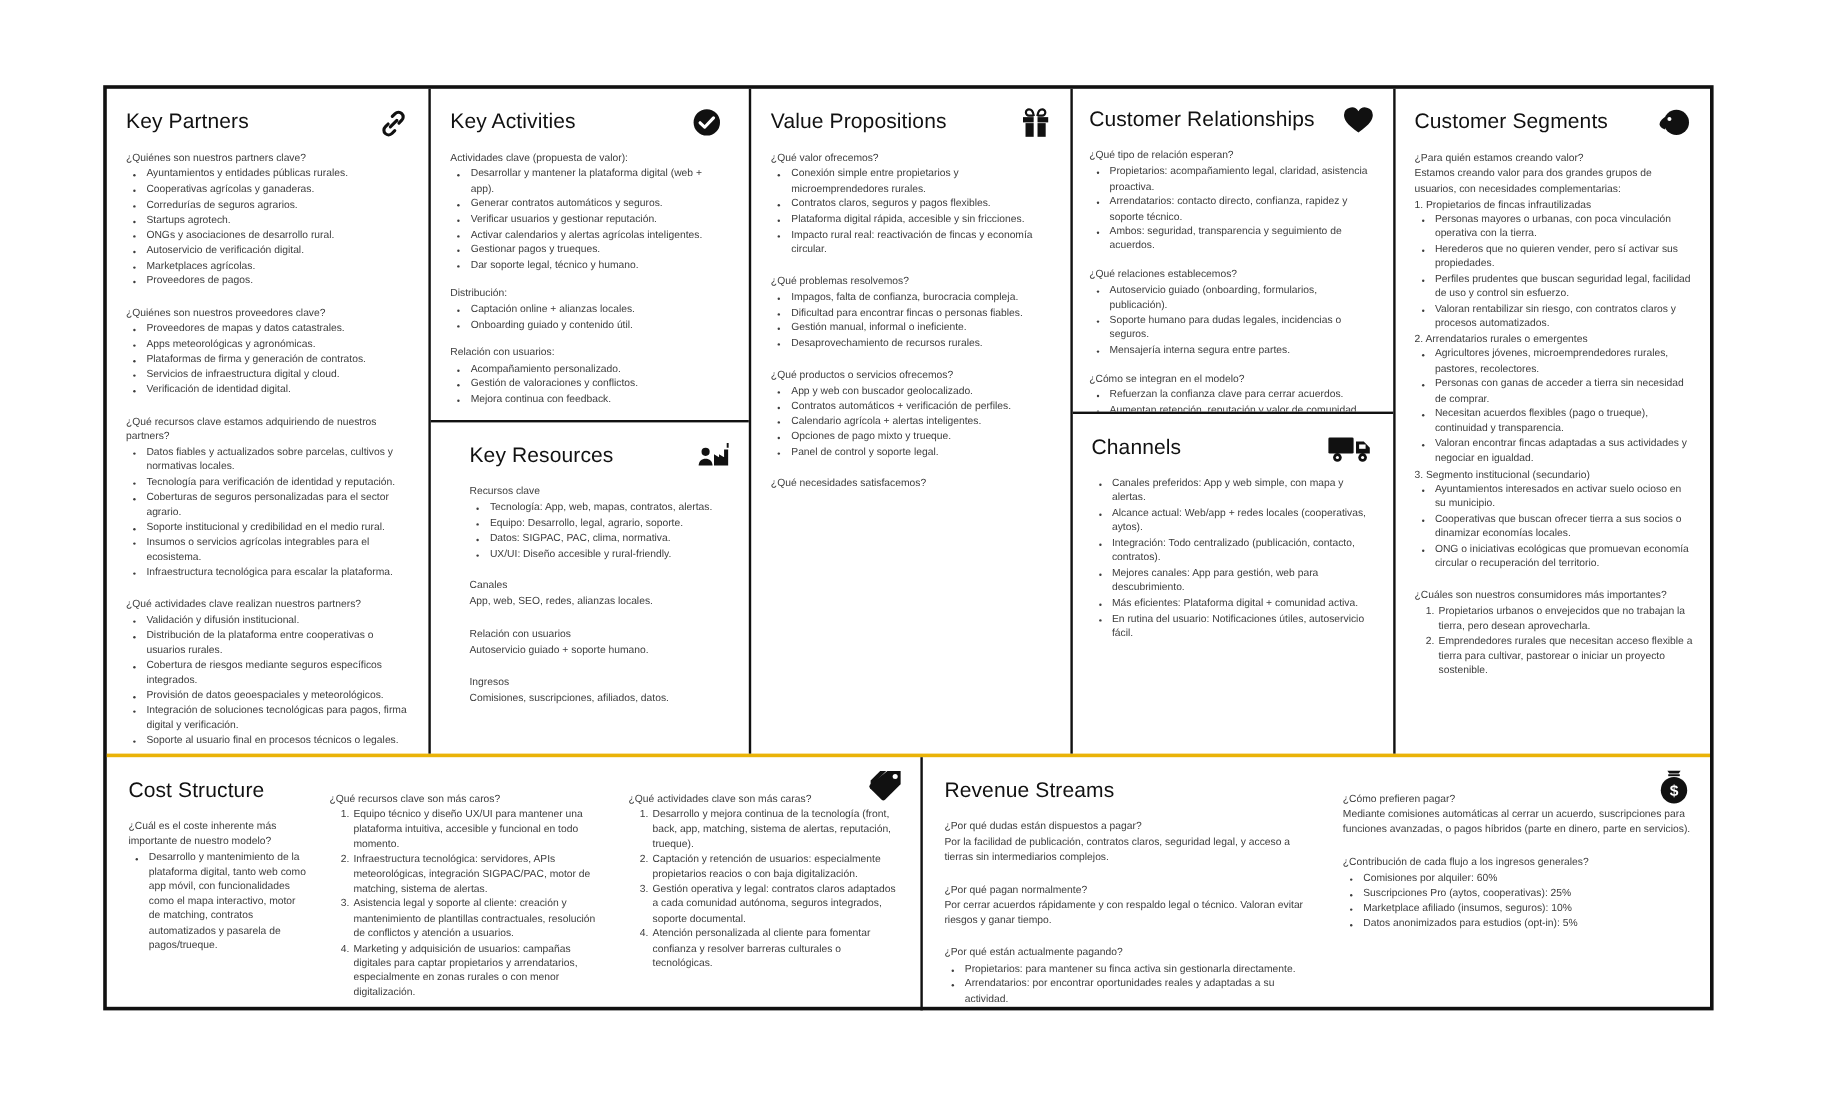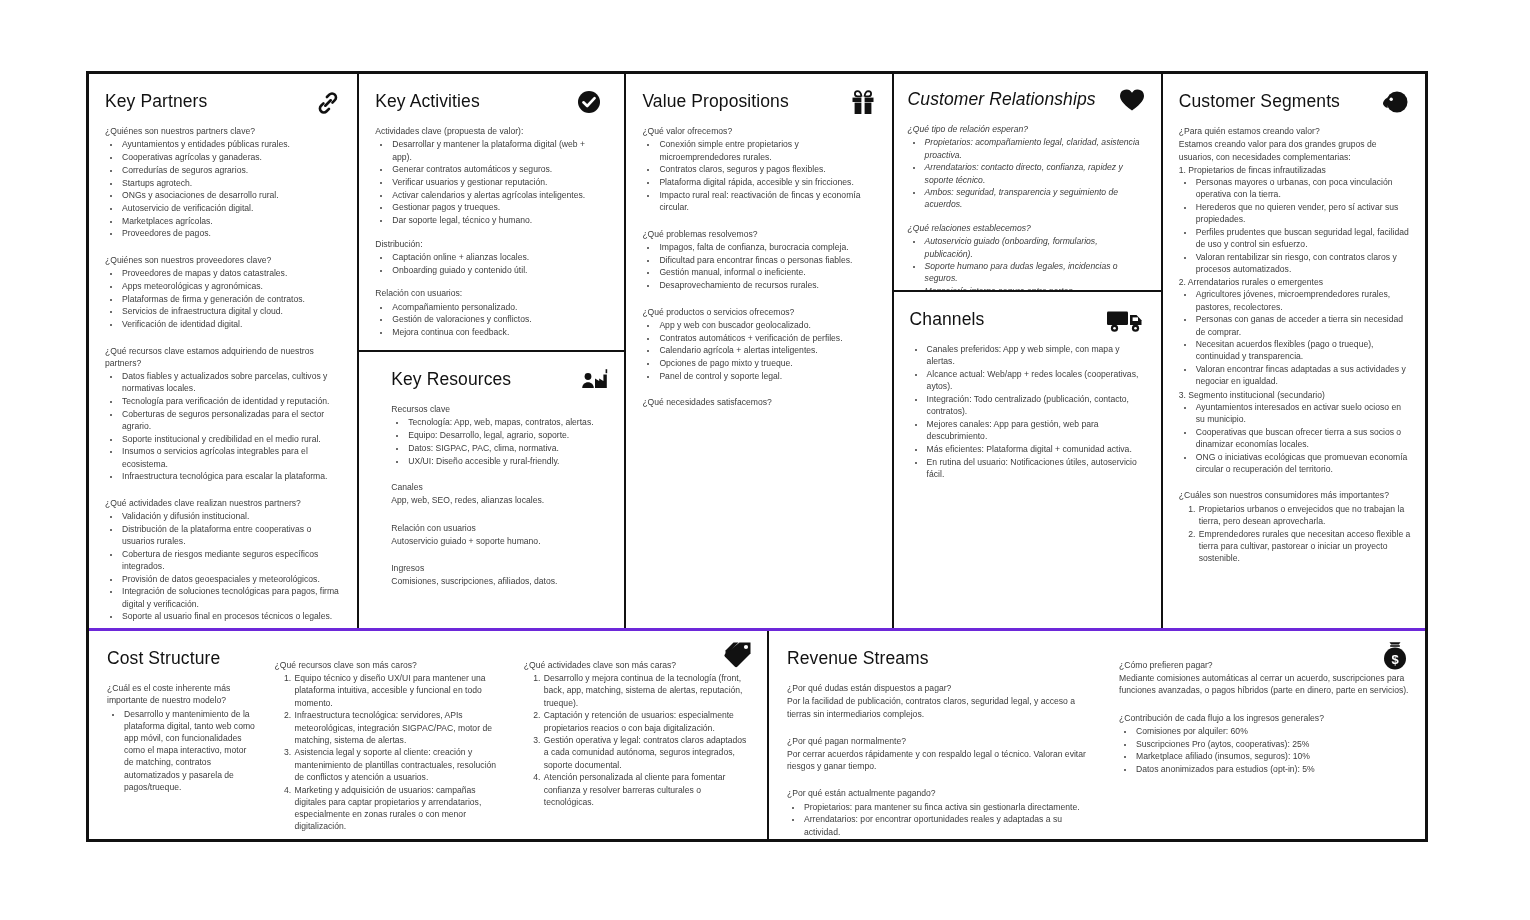--- a/index.html
+++ b/index.html
@@ -22,39 +22,39 @@
     background: #ffffff;
   }
   .top-row {
     display: flex;
     height: 554px;
     box-sizing: border-box;
   }
   .bottom-row {
     display: flex;
     height: 214px;
-    border-top: 3px solid #6d28d9;
+    border-top: 3px solid #eab308;
     box-sizing: border-box;
   }
   .cell {
     box-sizing: border-box;
     padding: 18px 14px 8px 16px;
     overflow: hidden;
     position: relative;
   }
   .vline { border-right: 2px solid #111111; }
   .col-kp { width: 271px; }
   .col-mid { width: 266px; display: flex; flex-direction: column; }
   .col-vp { width: 268px; }
   .col-cr { width: 268px; display: flex; flex-direction: column; }
   .col-cs { width: 263px; }
 
   .sub-top { height: 278px; box-sizing: border-box; border-bottom: 2px solid #111111; padding: 18px 20px 6px 16px; overflow: hidden; position: relative;}
   .sub-bot { height: 270px; box-sizing: border-box; padding: 18px 14px 6px 32px; overflow: hidden; position: relative;}
-  .sub-cr-top { height: 218px; box-sizing: border-box; border-bottom: 2px solid #111111; padding: 16px 14px 6px 14px; overflow:hidden; position: relative; font-style: italic;}
+  .sub-cr-top { height: 271px; box-sizing: border-box; border-bottom: 2px solid #111111; padding: 16px 14px 6px 14px; overflow:hidden; position: relative;}
   .sub-cr-bot { height: 277px; box-sizing: border-box; padding: 18px 14px 6px 16px; overflow:hidden; position: relative;}
 
   .block-title {
     font-size: 17.5px;
     font-weight: 400;
     color: #111111;
     letter-spacing: 0.1px;
     margin: 0 0 14px 0;
     line-height: 1.1;
   }

